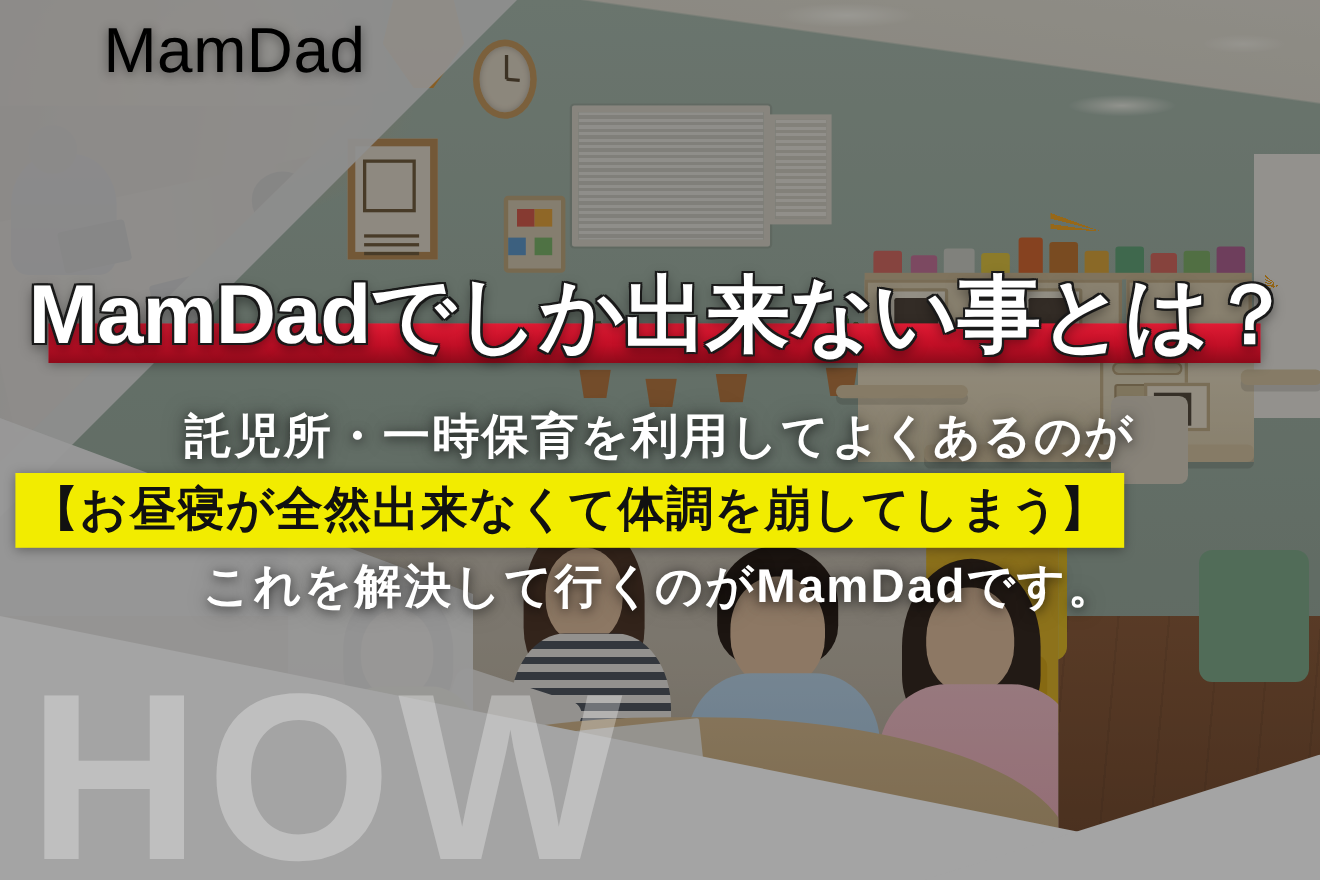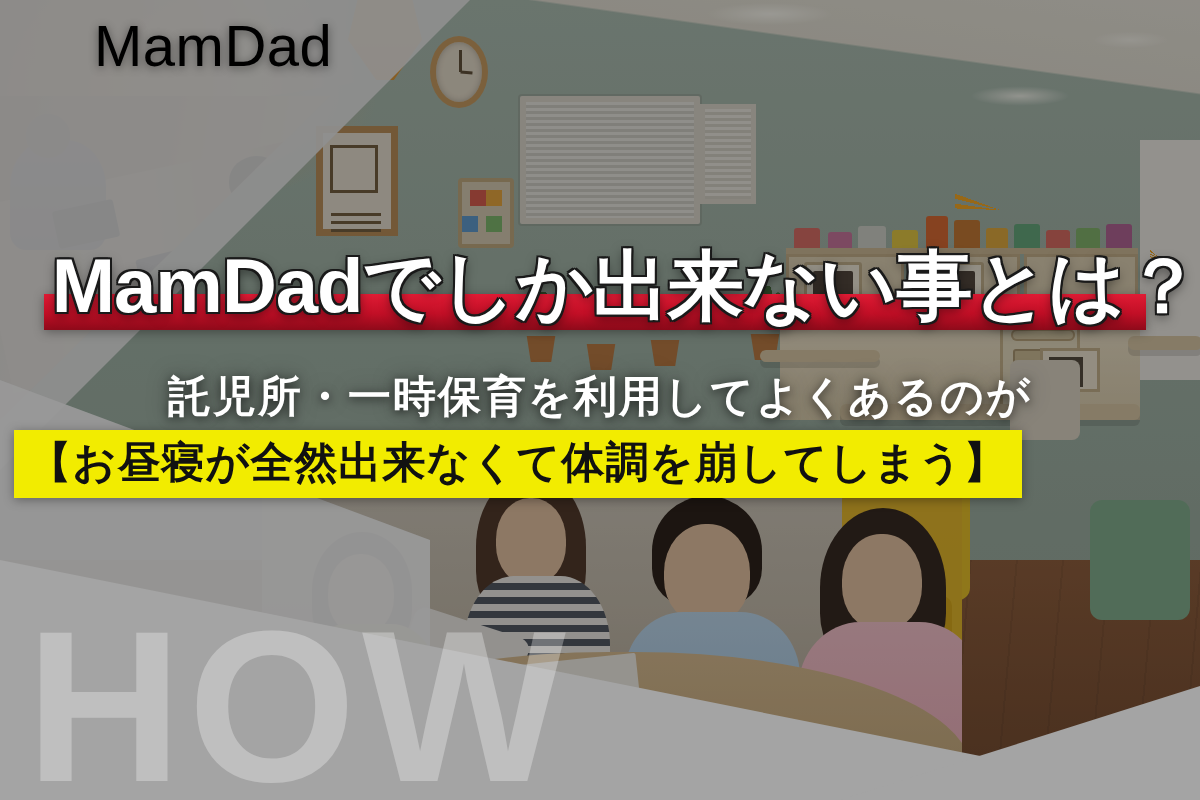--- a/index.html
+++ b/index.html
@@ -273,21 +273,21 @@
 
   
   .headwrap { position:absolute; left:0; top:236px; width:1200px; height:104px; }
   .redband {
     position:absolute; left:44px; top:58px; width:1102px; height:36px;
     background:linear-gradient(180deg,#e01b34 0%,#c10f26 55%,#8e0a1a 100%);
     box-shadow:0 2px 10px rgba(0,0,0,.35);
   }
   .headline {
     position:absolute; left:0; top:0; width:1200px;
-    text-align:right;
+    text-align:center;
     color:#fff; font-size:76px; font-weight:700; letter-spacing:-1px;
     white-space:nowrap;
     text-shadow:
       2px 0 0 #1a1a1a,-2px 0 0 #1a1a1a,0 2px 0 #1a1a1a,0 -2px 0 #1a1a1a,
       2px 2px 0 #1a1a1a,-2px 2px 0 #1a1a1a,2px -2px 0 #1a1a1a,-2px -2px 0 #1a1a1a,
       0 4px 12px rgba(0,0,0,.55);
   }
 
   
   .line1, .line3 {
@@ -442,14 +442,15 @@
     <div class="redband"></div>
     <div class="headline">MamDadでしか出来ない事とは？</div>
   </div>
 
   <div class="line1">託児所・一時保育を利用してよくあるのが</div>
 
   <div class="line2wrap">
     <span class="line2">【お昼寝が全然出来なくて体調を崩してしまう】</span>
   </div>
 
+  <div class="line3">これを解決して行くのがMamDadです。</div>
 
 </div>
 
 </body></html>

